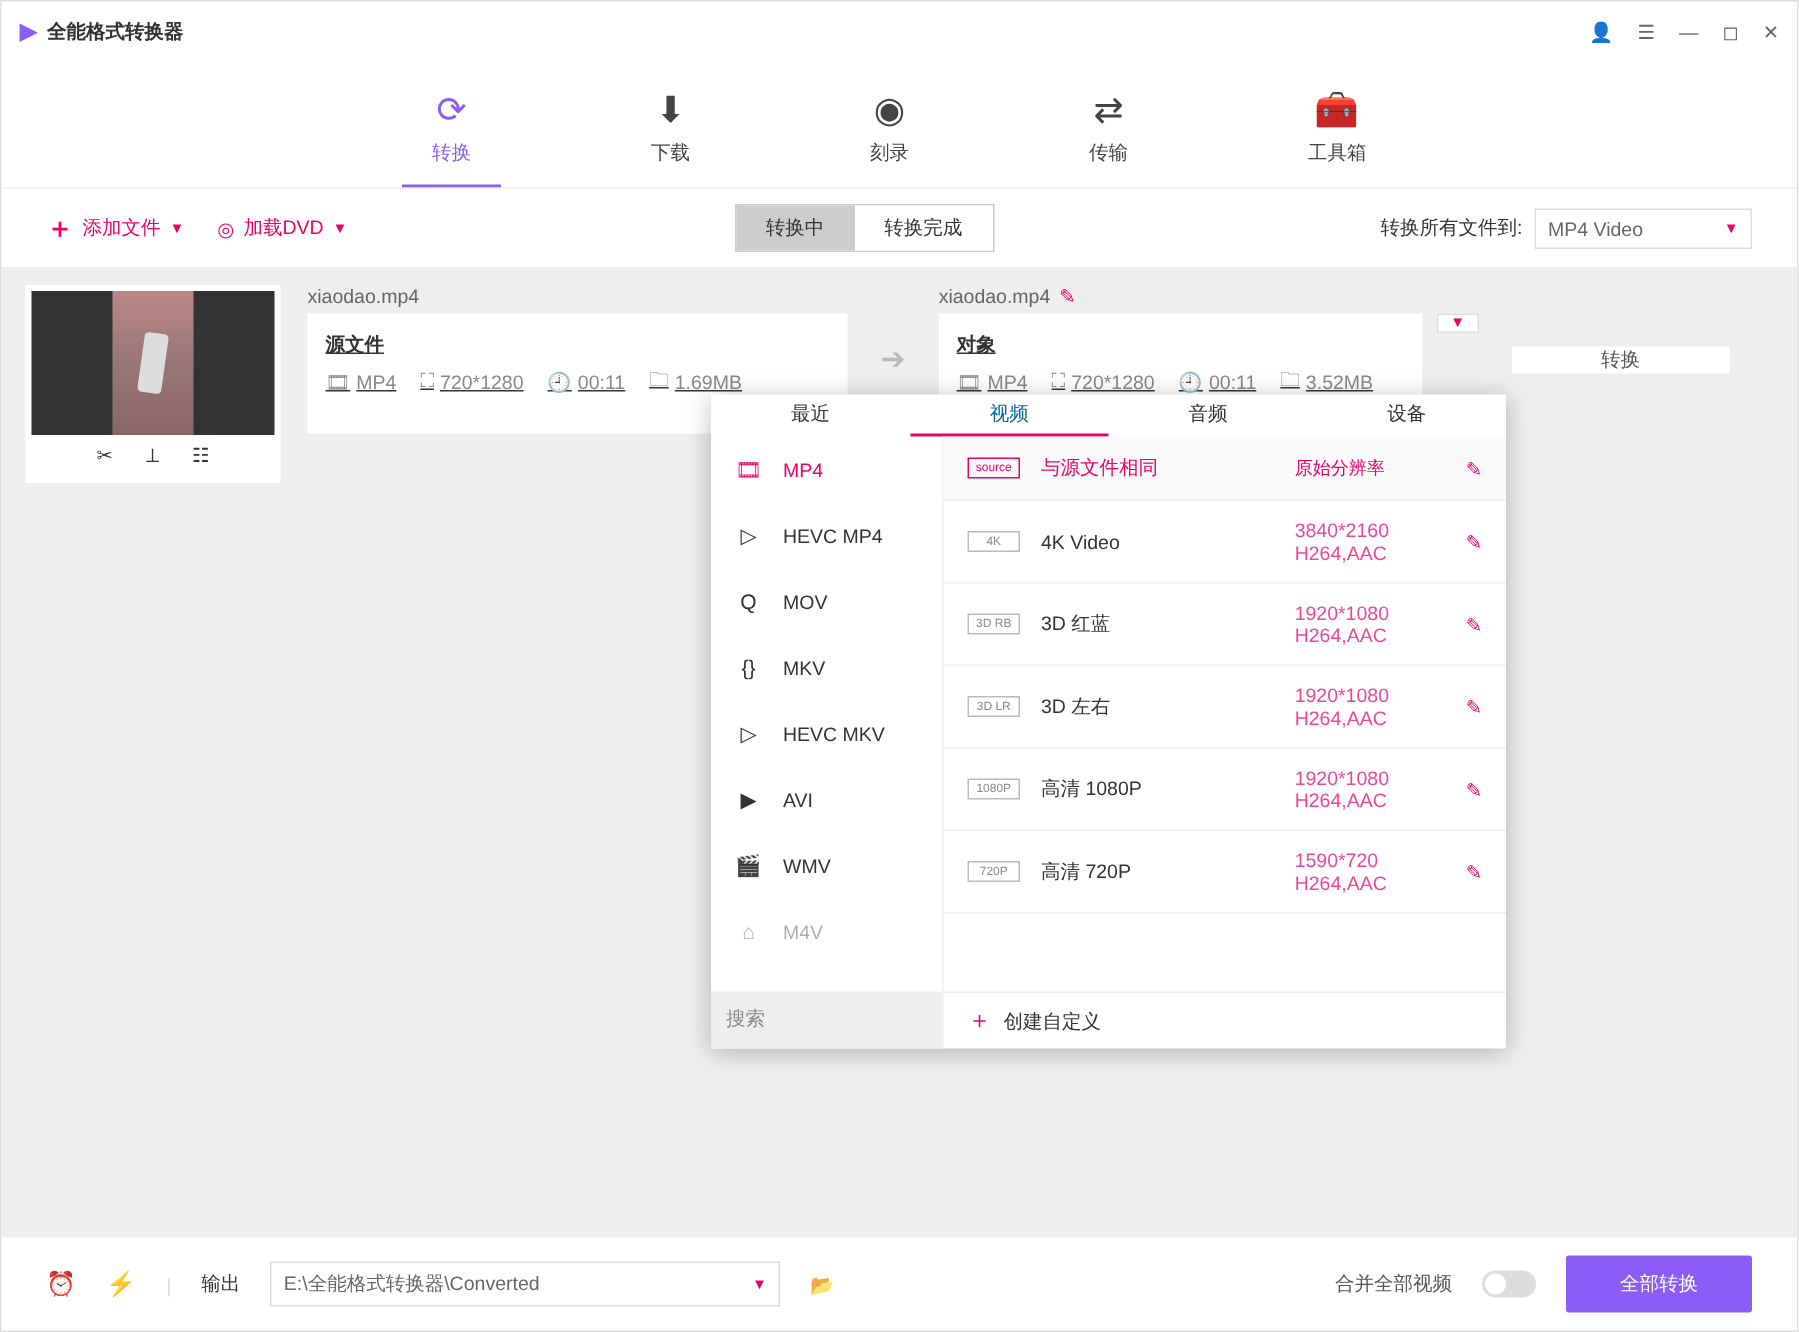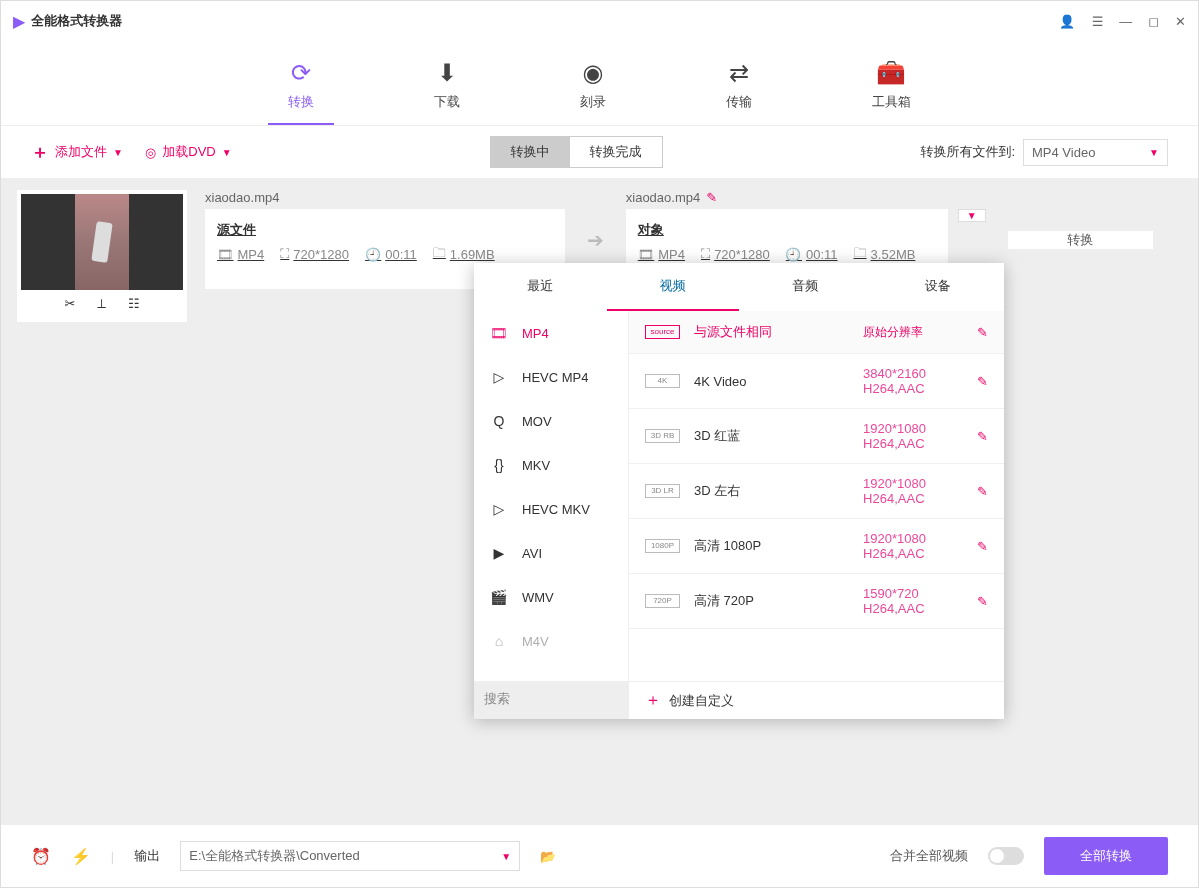--- a/index.html
+++ b/index.html
@@ -49,21 +49,21 @@
 .meta .mi{display:flex;align-items:center;gap:4px;}
 .arrow{color:#bbb;font-size:20px;}
 .dstwrap{display:flex;gap:10px;align-items:flex-start;}
 .ddbtn{width:28px;background:#fff;border:1px solid #ddd;display:flex;align-items:center;justify-content:center;cursor:pointer;}
 .ddbtn span{color:#e06;font-size:10px;}
 .convbtn{width:145px;background:#fff;display:flex;align-items:center;justify-content:center;cursor:pointer;color:#555;}
 
 
 .popup{position:absolute;left:473px;top:85px;width:530px;background:#fff;box-shadow:0 2px 16px rgba(0,0,0,.25);z-index:10;}
 .ptabs{display:flex;}
-.ptab{flex:1;text-align:center;padding:14px 0;cursor:pointer;color:#333;border-bottom:2px solid transparent;}
+.ptab{flex:1;text-align:center;padding:4px 0;cursor:pointer;color:#333;border-bottom:2px solid transparent;}
 .ptab.active{color:#0369a1;border-bottom-color:#e06;}
 .pbody{display:flex;height:370px;}
 .fmtlist{width:155px;border-right:1px solid #eee;overflow:auto;}
 .fmtitem{display:flex;align-items:center;gap:12px;padding:14px 14px;cursor:pointer;color:#333;}
 .fmtitem.active{color:#e06;}
 .fmtitem .fi{width:22px;text-align:center;font-size:14px;}
 .preslist{flex:1;overflow:auto;}
 .presitem{display:flex;align-items:center;padding:12px 16px;border-bottom:1px solid #f0f0f0;cursor:pointer;gap:14px;}
 .presitem.sel{color:#e06;background:#fafafa;}
 .presitem .pi{width:35px;font-size:12px;color:#888;border:1px solid #bbb;padding:2px;text-align:center;line-height:1;font-size:8px;}

